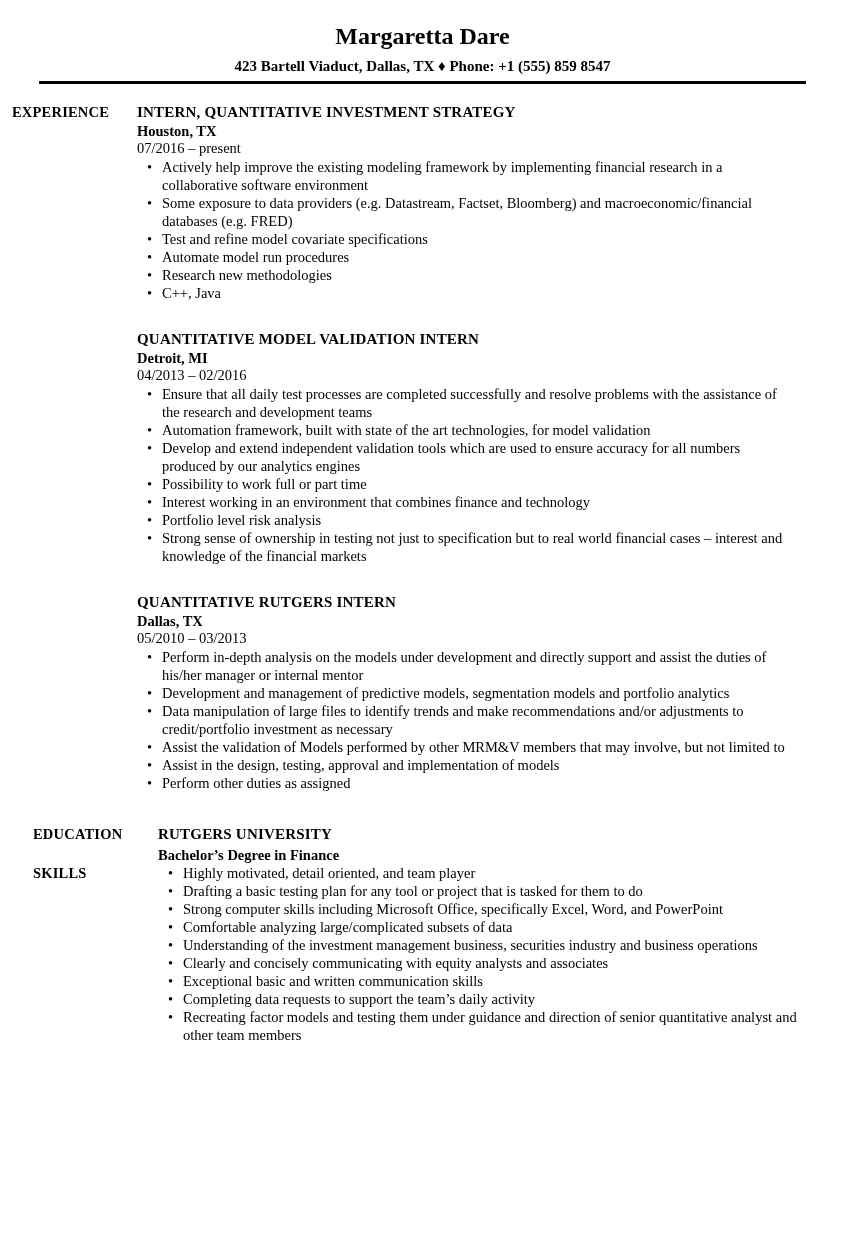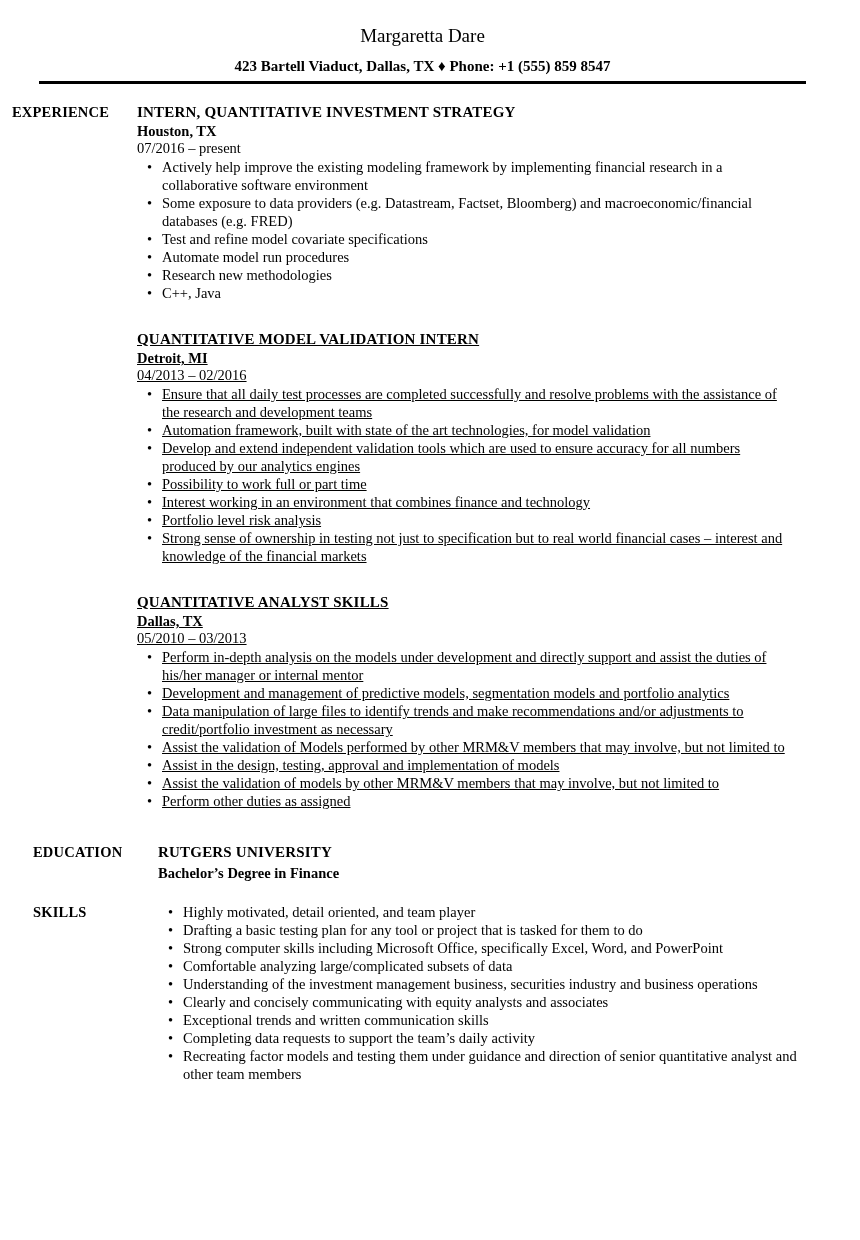--- a/index.html
+++ b/index.html
@@ -13,22 +13,22 @@
     color: #000000;
     overflow: hidden;
   }
   .doc-header {
     margin: 24px 54px 0 39px;
     border-bottom: 3px solid #000000;
     padding-bottom: 5px;
     text-align: center;
   }
   .doc-name {
-    font-size: 19px;
-    font-weight: normal;
+    font-size: 24px;
+    font-weight: bold;
     line-height: 24px;
   }
   .doc-contact {
     margin-top: 9px;
     font-size: 15px;
     font-weight: bold;
     line-height: 19px;
   }
   .row {
     display: flex;
@@ -40,22 +40,22 @@
     width: 125px;
     flex-shrink: 0;
     font-size: 14.5px;
     font-weight: bold;
     line-height: 19px;
     letter-spacing: 0.2px;
   }
   .row-content { flex: 1; min-width: 0; }
   .section-experience { margin-top: 19px; padding-left: 12px; }
   .section-education  { margin-top: 33px; }
-  .section-skills     { margin-top: 21px; }
-  .job + .job { margin-top: 28px; text-decoration: underline; }
+  .section-skills     { }
+  .job + .job { margin-top: 28px; }
   .job-title {
     font-size: 15px;
     font-weight: bold;
     line-height: 19px;
     letter-spacing: 0.2px;
   }
   .job-location {
     font-size: 14.5px;
     font-weight: bold;
     line-height: 17px;
@@ -131,30 +131,29 @@
         <li>Automation framework, built with state of the art technologies, for model validation</li>
         <li>Develop and extend independent validation tools which are used to ensure accuracy for all numbers produced by our analytics engines</li>
         <li>Possibility to work full or part time</li>
         <li>Interest working in an environment that combines finance and technology</li>
         <li>Portfolio level risk analysis</li>
         <li>Strong sense of ownership in testing not just to specification but to real world financial cases – interest and knowledge of the financial markets</li>
       </ul>
     </div>
 
     <div class="job">
-      <div class="job-title">QUANTITATIVE ANALYST SKILLS</div>
+      <div class="job-title">QUANTITATIVE RUTGERS INTERN</div>
       <div class="job-location">Dallas, TX</div>
       <div class="job-dates">05/2010 – 03/2013</div>
       <ul class="bullets">
         <li>Perform in-depth analysis on the models under development and directly support and assist the duties of his/her manager or internal mentor</li>
         <li>Development and management of predictive models, segmentation models and portfolio analytics</li>
         <li>Data manipulation of large files to identify trends and make recommendations and/or adjustments to credit/portfolio investment as necessary</li>
         <li>Assist the validation of Models performed by other MRM&amp;V members that may involve, but not limited to</li>
         <li>Assist in the design, testing, approval and implementation of models</li>
-        <li>Assist the validation of models by other MRM&amp;V members that may involve, but not limited to</li>
         <li>Perform other duties as assigned</li>
       </ul>
     </div>
 
   </div>
 </div>
 
 <div class="row section-education">
   <div class="row-label">EDUCATION</div>
   <div class="row-content">
@@ -166,18 +165,18 @@
 <div class="row section-skills">
   <div class="row-label">SKILLS</div>
   <div class="row-content">
     <ul class="bullets" style="margin-top:0;">
       <li>Highly motivated, detail oriented, and team player</li>
       <li>Drafting a basic testing plan for any tool or project that is tasked for them to do</li>
       <li>Strong computer skills including Microsoft Office, specifically Excel, Word, and PowerPoint</li>
       <li>Comfortable analyzing large/complicated subsets of data</li>
       <li>Understanding of the investment management business, securities industry and business operations</li>
       <li>Clearly and concisely communicating with equity analysts and associates</li>
-      <li>Exceptional trends and written communication skills</li>
+      <li>Exceptional basic and written communication skills</li>
       <li>Completing data requests to support the team’s daily activity</li>
       <li>Recreating factor models and testing them under guidance and direction of senior quantitative analyst and other team members</li>
     </ul>
   </div>
 </div>
 
 </body></html>

